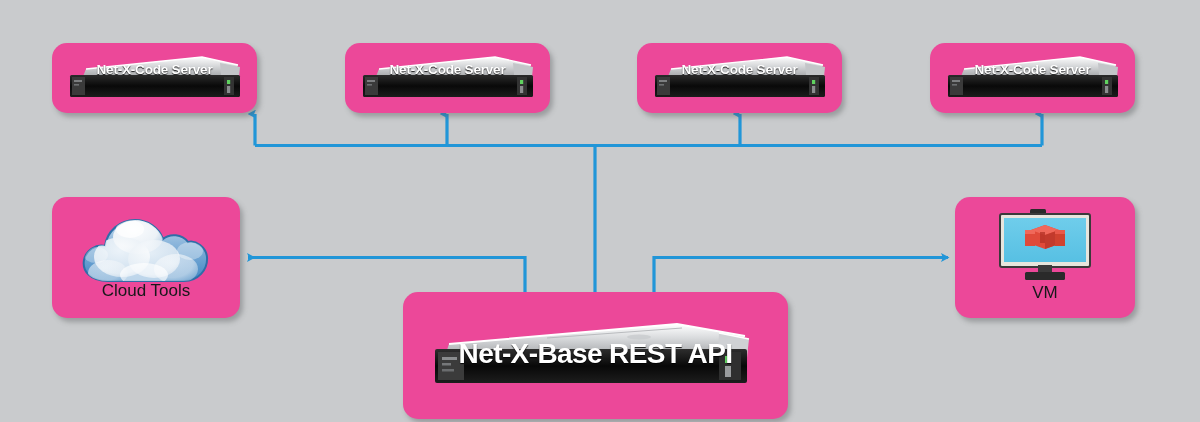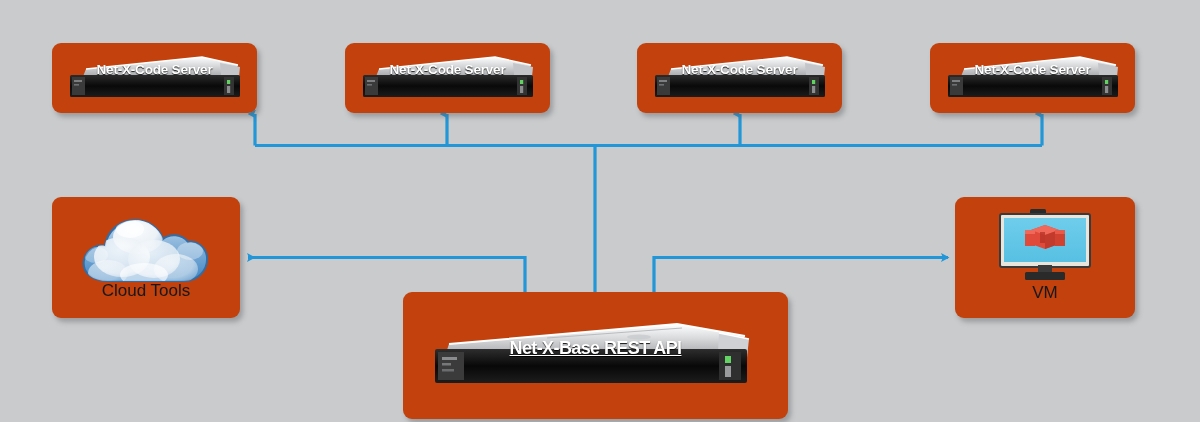--- a/index.html
+++ b/index.html
@@ -6,22 +6,22 @@
   body{
     width:1200px;height:422px;overflow:hidden;
     background:#c9cbcd;
     font-family:"Liberation Sans", sans-serif;
   }
   #stage{position:relative;width:1200px;height:422px;}
 
   
   .node{
     position:absolute;
-    background:#c2410c;
-    border-radius:9px;
+    background:#ec4899;
+    border-radius:15px;
     box-shadow:3px 4px 5px rgba(90,92,95,.42);
     box-sizing:border-box;
   }
 
   
   .rack{position:absolute;left:0;top:0;width:100%;height:100%;}
   .rack svg{display:block;width:100%;height:100%;}
   .rack-label{
     position:absolute;left:0;right:0;
     color:#ffffff;font-weight:bold;
@@ -35,21 +35,21 @@
   .srv{width:205px;height:70px;top:43px;}
   .srv .rack-label{top:19px;font-size:13.5px;}
   #srv1{left:52px;}
   #srv2{left:345px;}
   #srv3{left:637px;}
   #srv4{left:930px;}
 
   
   #api{left:403px;top:292px;width:385px;height:127px;}
   #api .api-img{position:absolute;left:24px;top:26px;width:340px;height:72px;}
-  #api .rack-label{top:46px;font-size:18px;letter-spacing:-.6px;text-decoration:underline;}
+  #api .rack-label{top:46px;font-size:28px;letter-spacing:-.6px;}
 
   
   #cloud{left:52px;top:197px;width:188px;height:121px;}
   .cloud-svg{position:absolute;left:26px;top:14px;width:136px;height:76px;}
   .node-caption{
     position:absolute;left:0;right:0;
     text-align:center;color:#17181a;
     font-weight:normal;font-size:17px;
   }
   #cloud .node-caption{top:84px;}

